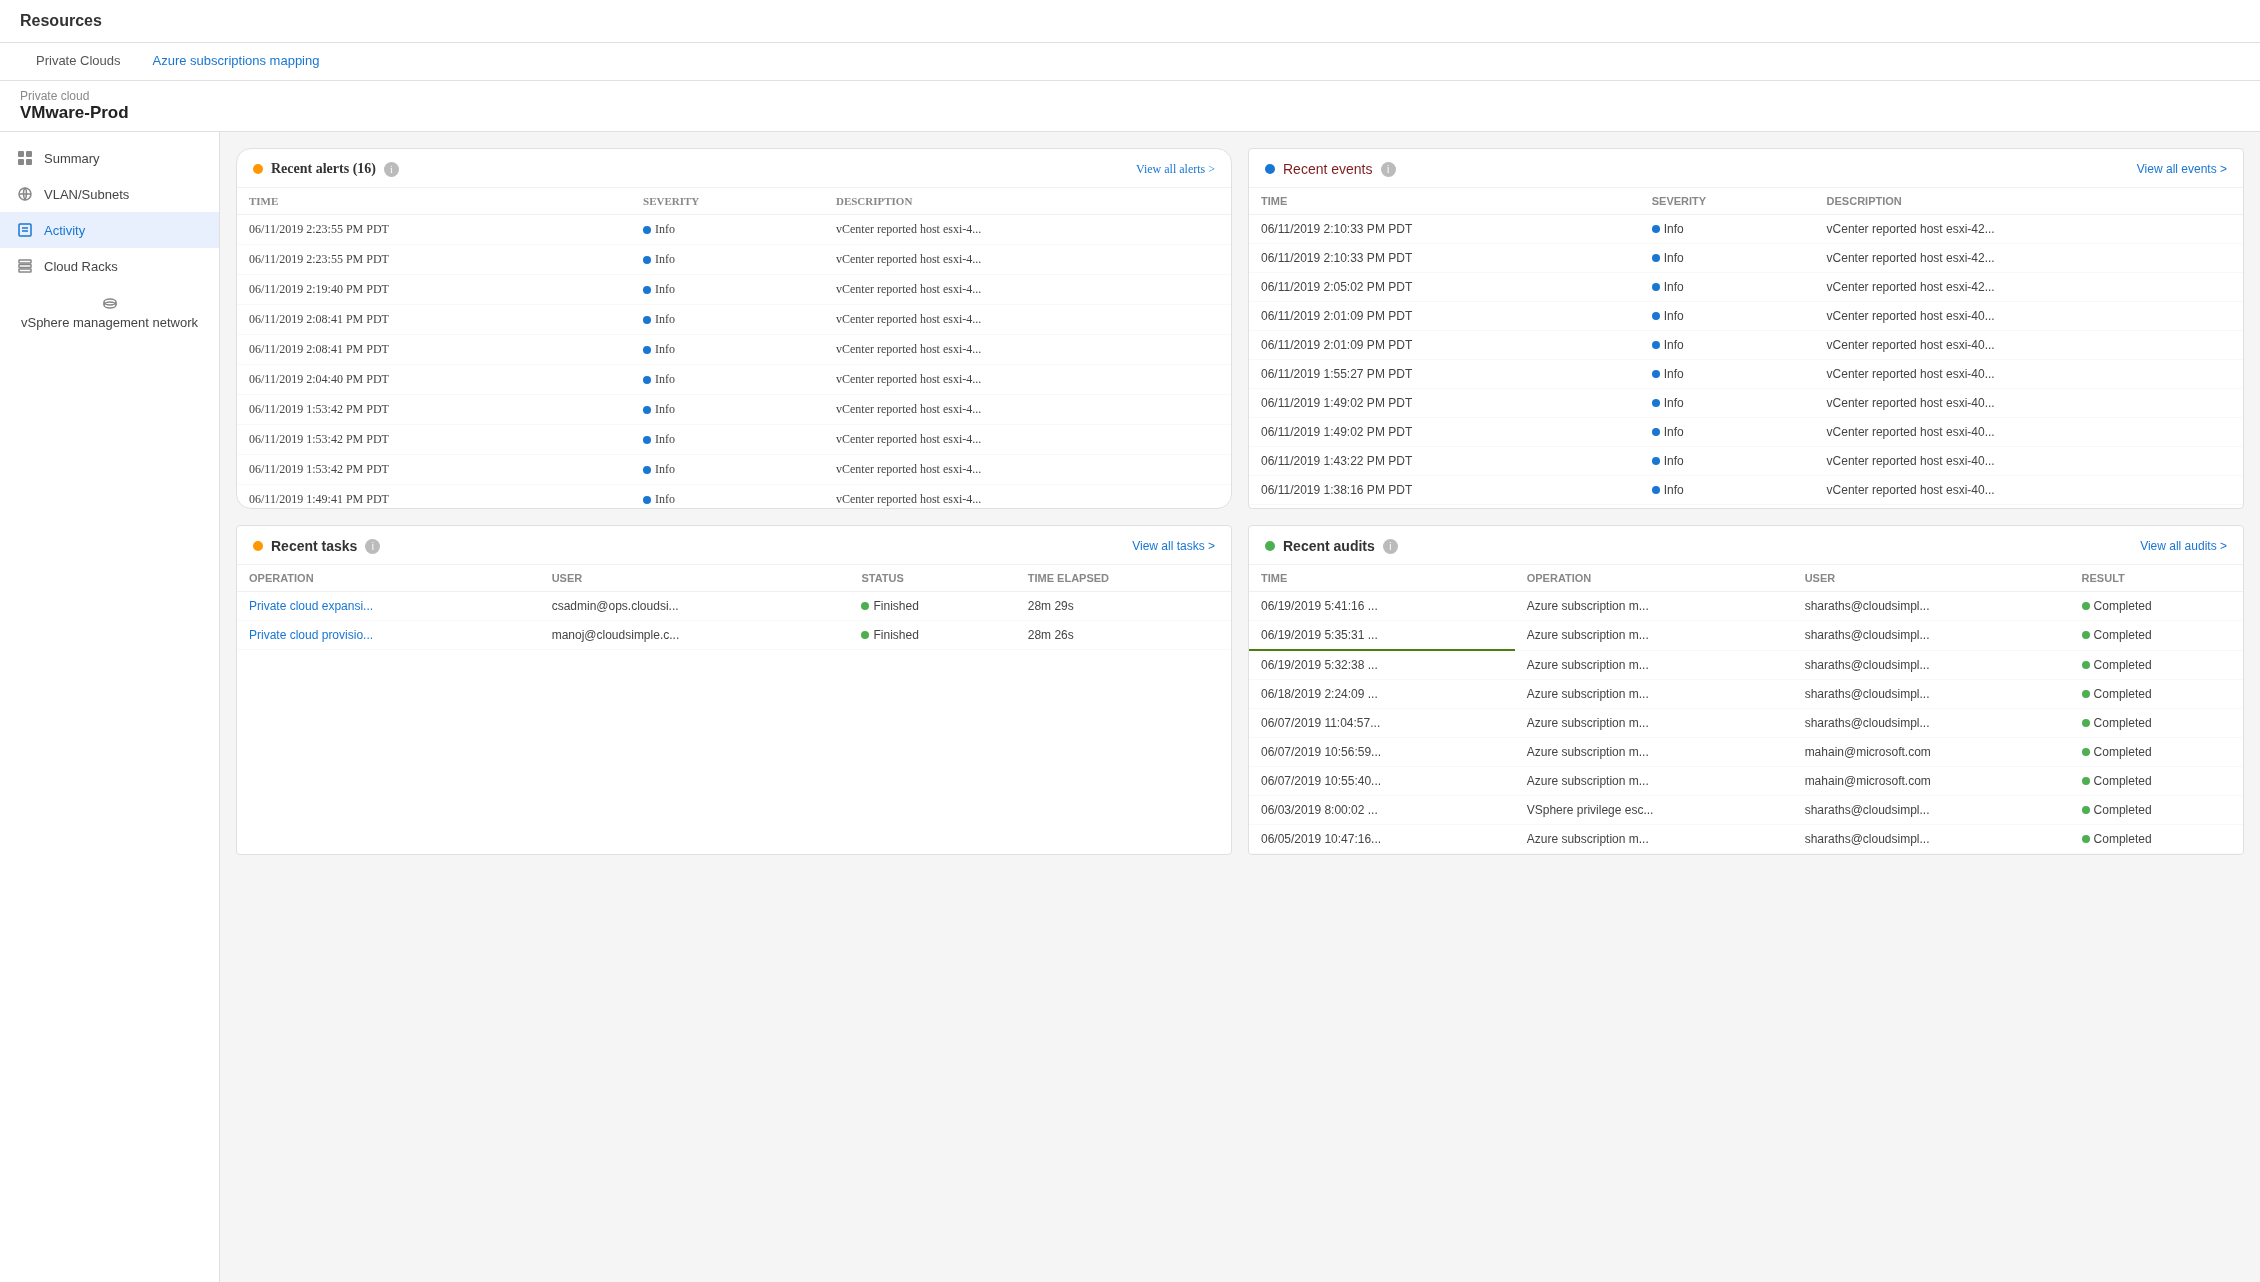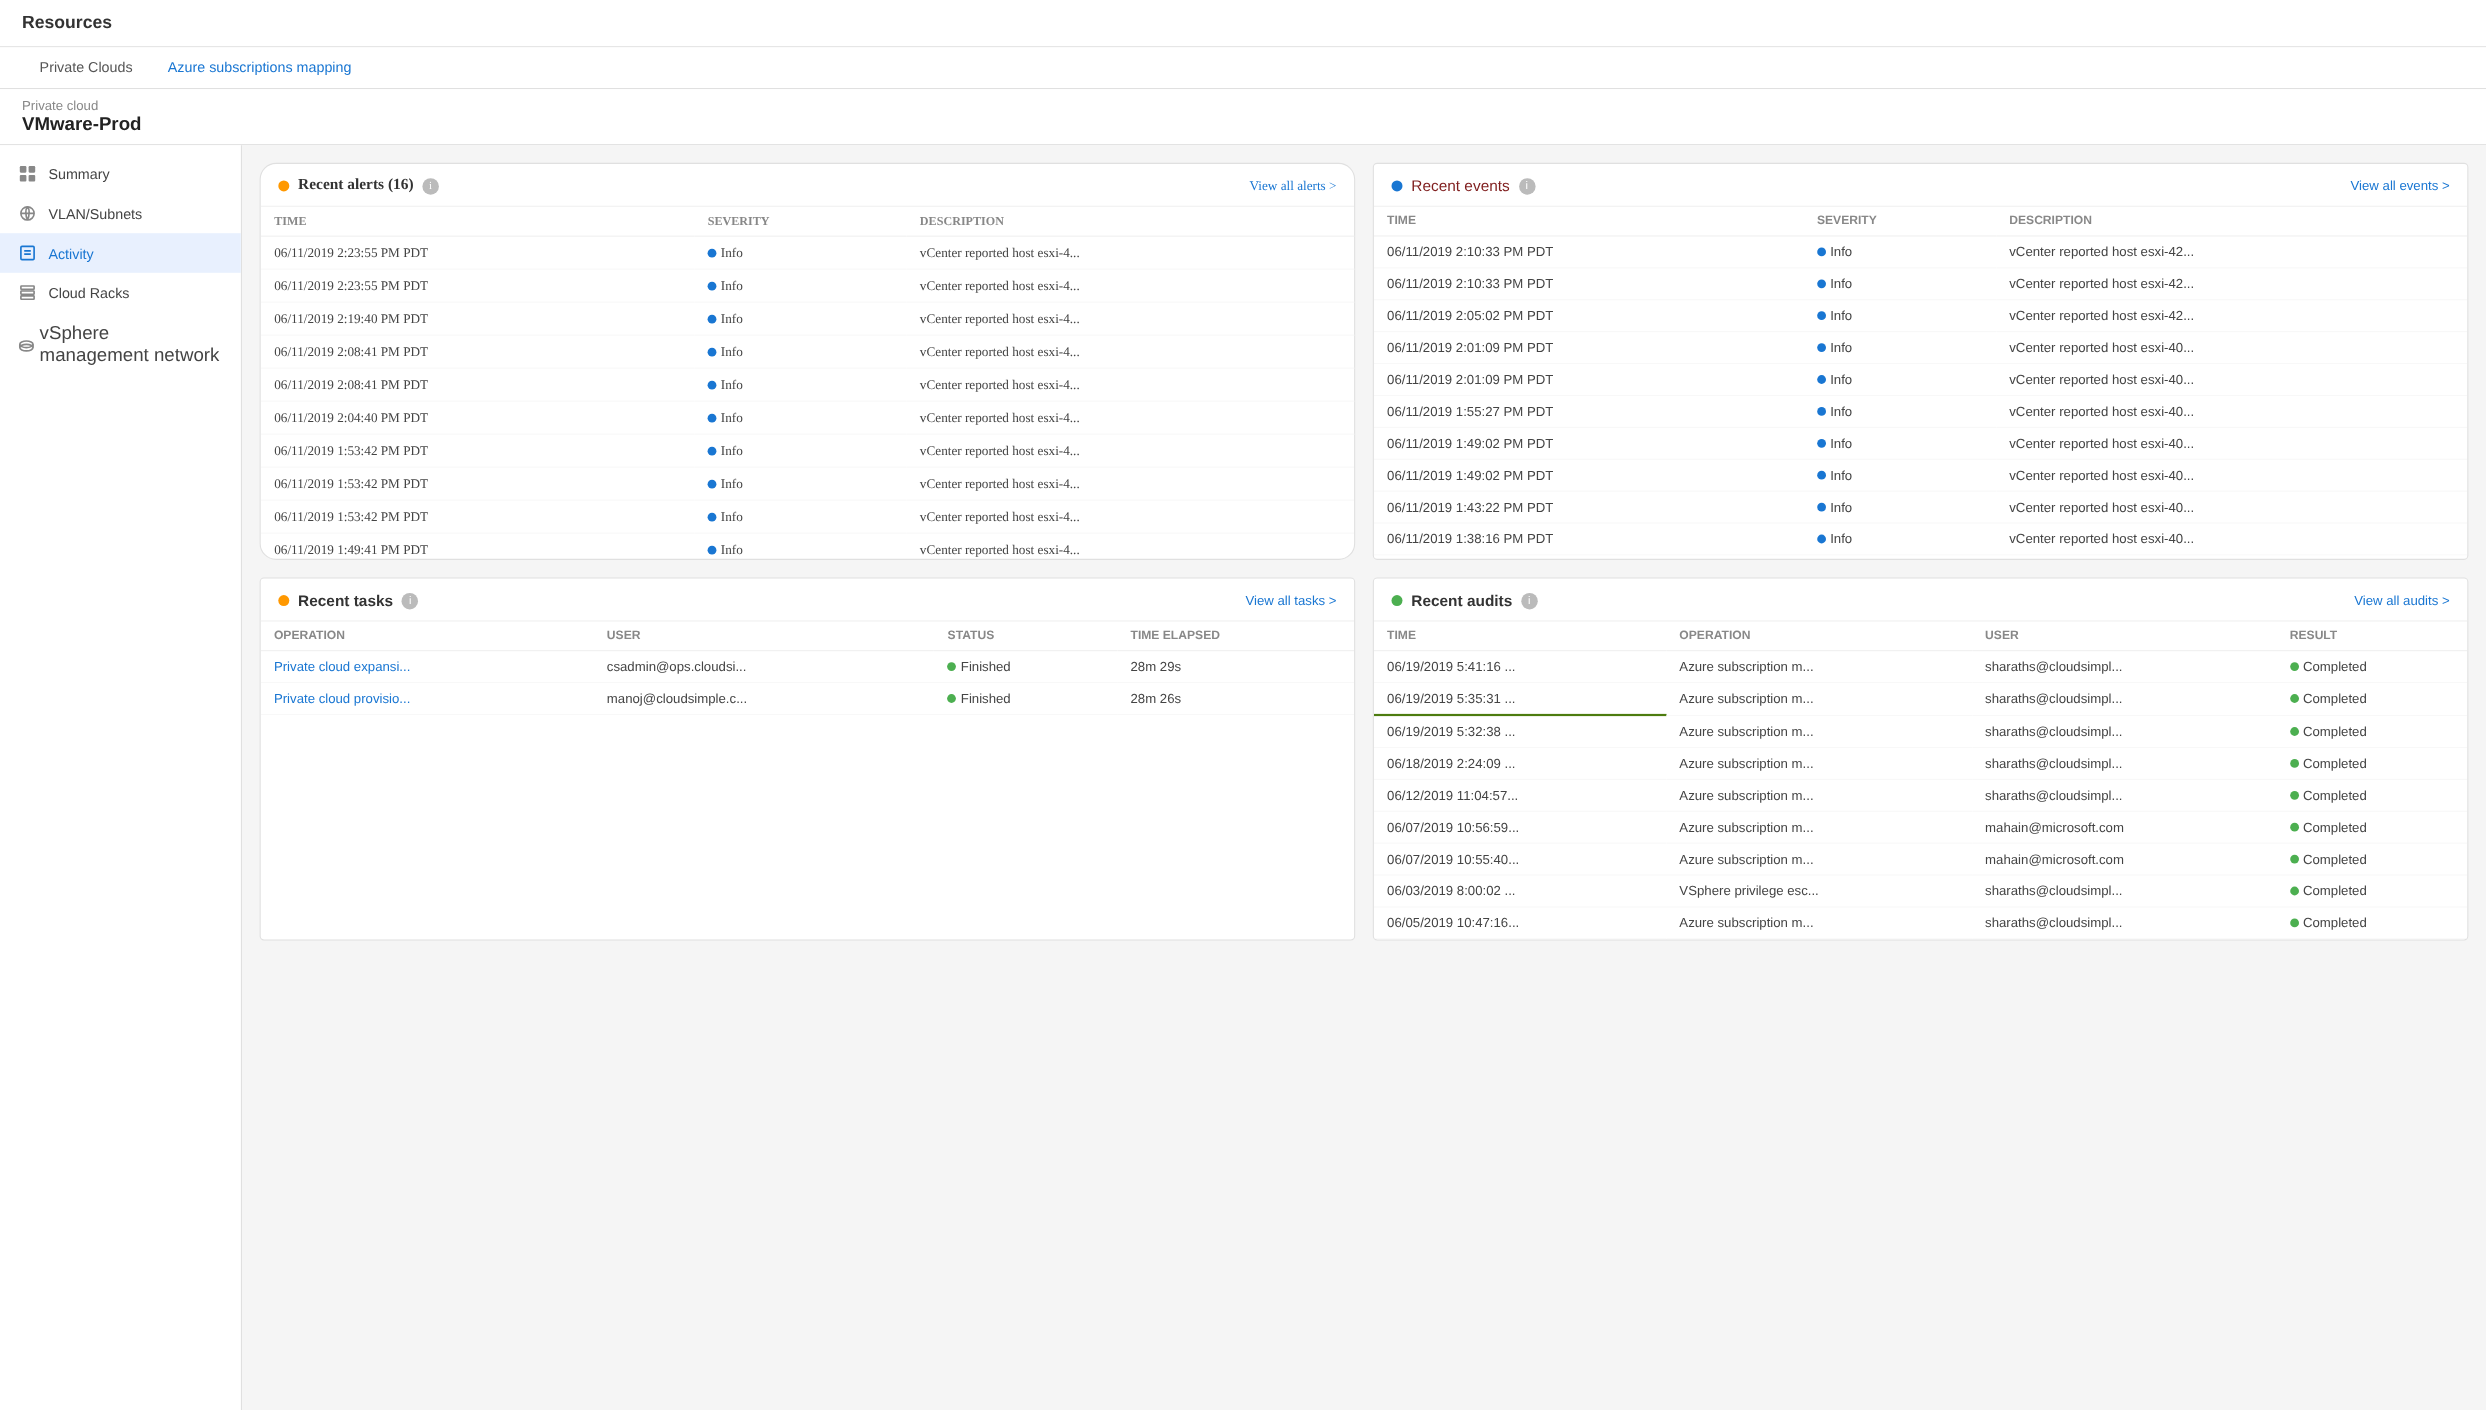--- a/index.html
+++ b/index.html
@@ -63,21 +63,21 @@
       <span style="width:18px; height:18px; display:flex; align-items:center; justify-content:center;">
         <svg width="16" height="16" viewBox="0 0 16 16" fill="none" stroke="#888" stroke-width="1.5">
             <rect x="2" y="2" width="12" height="3" rx="0.5"></rect>
             <rect x="2" y="6.5" width="12" height="3" rx="0.5"></rect>
             <rect x="2" y="11" width="12" height="3" rx="0.5"></rect>
           </svg>
       </span>
       <span>Cloud Racks</span>
     </div>
 
-    <div style="display:flex; align-items:center; gap:4px; padding:9px 16px; cursor:pointer; color:#444; font-size:17px;">
+    <div style="display:flex; align-items:center; gap:4px; padding:9px 16px; cursor:pointer; color:#444; font-size:13px;flex-direction:column;">
       <span style="width:18px; height:18px; display:flex; align-items:center; justify-content:center;">
         <svg width="16" height="16" viewBox="0 0 16 16" fill="none" stroke="#888" stroke-width="1.5">
             <ellipse cx="8" cy="8" rx="6" ry="3"></ellipse>
             <line x1="2" y1="8" x2="2" y2="11"></line>
             <line x1="14" y1="8" x2="14" y2="11"></line>
             <ellipse cx="8" cy="11" rx="6" ry="3"></ellipse>
           </svg>
       </span>
       <span>vSphere management network</span>
     </div>
@@ -354,21 +354,21 @@
   </tr>
                 <tr>
     <td style="padding:7px 12px; font-size:12px; color:#444; border-bottom:1px solid #f8f8f8;">06/18/2019 2:24:09 ...</td>
     <td style="padding:7px 12px; font-size:12px; color:#444; border-bottom:1px solid #f8f8f8;">Azure subscription m...</td>
     <td style="padding:7px 12px; font-size:12px; color:#444; border-bottom:1px solid #f8f8f8;">sharaths@cloudsimpl...</td>
     <td style="padding:7px 12px; font-size:12px; color:#444; border-bottom:1px solid #f8f8f8;">
                     <span style="display:flex;align-items:center;gap:4px;"><span style="width:8px;height:8px;border-radius:50%;background:#4caf50;display:inline-block;"></span>Completed</span>
                   </td>
   </tr>
                 <tr>
-    <td style="padding:7px 12px; font-size:12px; color:#444; border-bottom:1px solid #f8f8f8;">06/12/2019 11:04:57...</td>
+    <td style="padding:7px 12px; font-size:12px; color:#444; border-bottom:1px solid #f8f8f8;">06/07/2019 11:04:57...</td>
     <td style="padding:7px 12px; font-size:12px; color:#444; border-bottom:1px solid #f8f8f8;">Azure subscription m...</td>
     <td style="padding:7px 12px; font-size:12px; color:#444; border-bottom:1px solid #f8f8f8;">sharaths@cloudsimpl...</td>
     <td style="padding:7px 12px; font-size:12px; color:#444; border-bottom:1px solid #f8f8f8;">
                     <span style="display:flex;align-items:center;gap:4px;"><span style="width:8px;height:8px;border-radius:50%;background:#4caf50;display:inline-block;"></span>Completed</span>
                   </td>
   </tr>
                 <tr>
     <td style="padding:7px 12px; font-size:12px; color:#444; border-bottom:1px solid #f8f8f8;">06/07/2019 10:56:59...</td>
     <td style="padding:7px 12px; font-size:12px; color:#444; border-bottom:1px solid #f8f8f8;">Azure subscription m...</td>
     <td style="padding:7px 12px; font-size:12px; color:#444; border-bottom:1px solid #f8f8f8;">mahain@microsoft.com</td>

